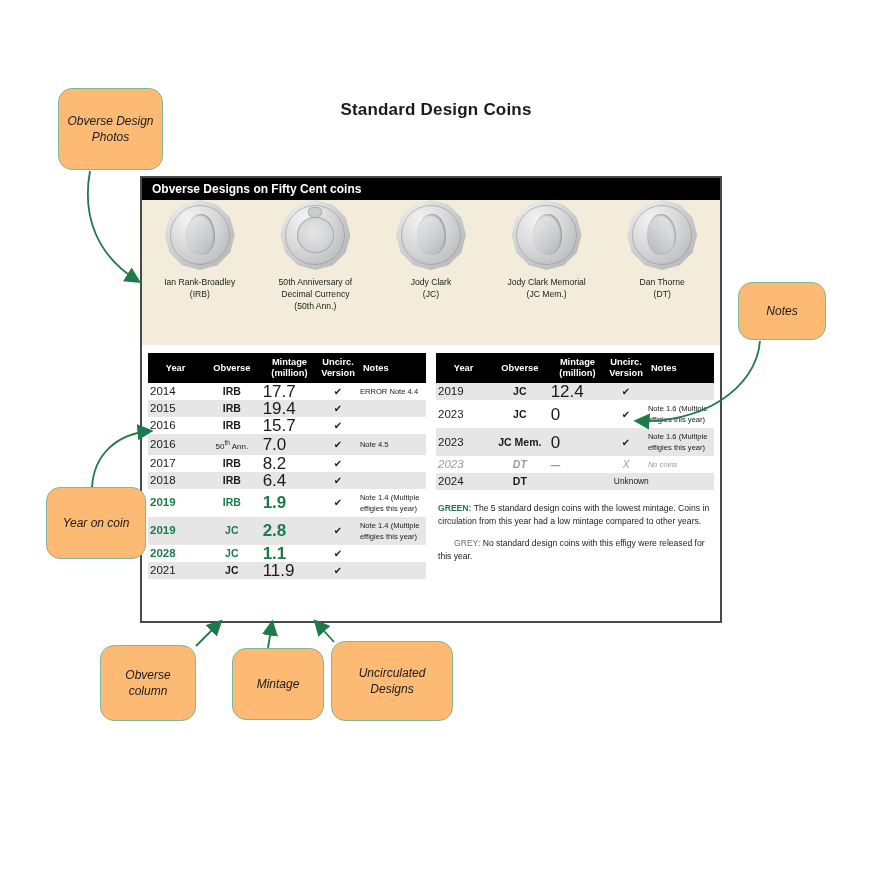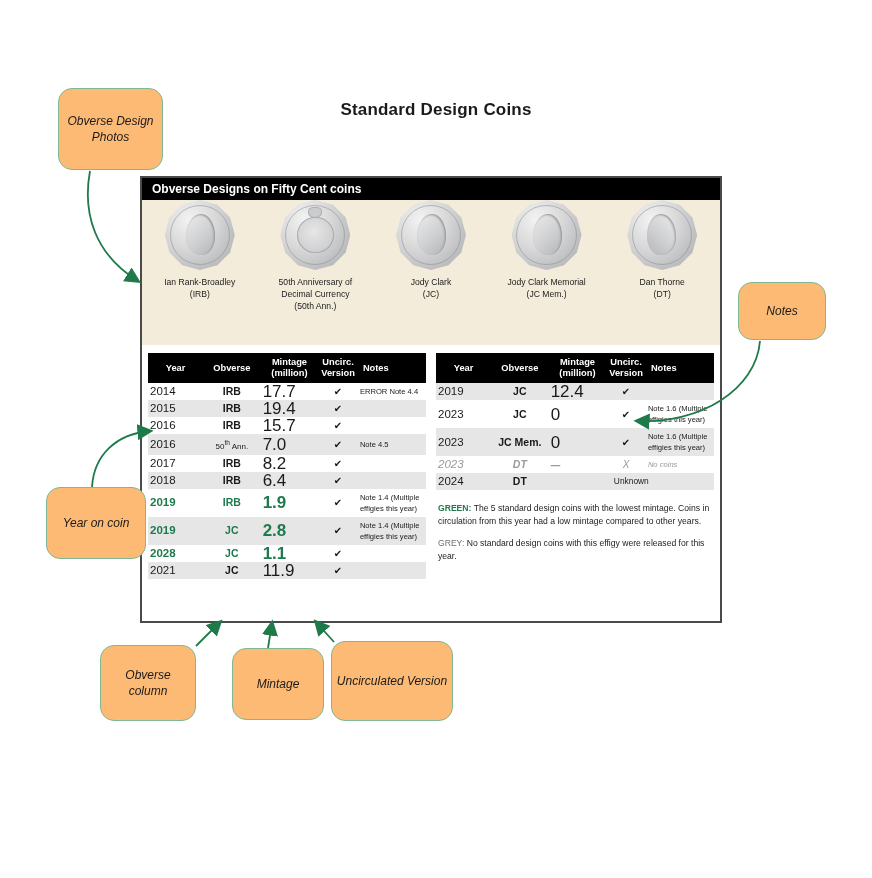--- a/index.html
+++ b/index.html
@@ -187,21 +187,21 @@
   
   #legend {
     margin-top: 12px;
     font-size: 8.6px;
     line-height: 12.5px;
     color: #222222;
     padding: 0 4px 0 2px;
   }
   #legend p { margin: 0 0 10px 0; }
   .lg-green { color: #1e7a4c; font-weight: bold; }
-  .lg-grey  { color: #6f6f6f; }
+  .lg-grey  { color: #6f6f6f; margin-left: 16px; }
 
   
   .callout {
     position: absolute;
     border: 1.6px solid #7fb894;
     border-radius: 14px;
     background: #fdba74;
     display: flex;
     align-items: center;
     justify-content: center;
@@ -457,21 +457,21 @@
     </div>
 
   </div>
 </div>
 
 <div class="callout" id="callout-obverse-photos">Obverse Design Photos</div>
 <div class="callout" id="callout-notes">Notes</div>
 <div class="callout" id="callout-year-on-coin">Year on coin</div>
 <div class="callout" id="callout-obverse-col">Obverse column</div>
 <div class="callout" id="callout-mintage">Mintage</div>
-<div class="callout" id="callout-uncirculated">Uncirculated Version</div>
+<div class="callout" id="callout-uncirculated">Uncirculated Designs</div>
 
 <svg id="arrow-layer" viewBox="0 0 872 878" xmlns="http://www.w3.org/2000/svg">
   <defs>
     <marker id="ah" markerWidth="9" markerHeight="9" refX="7" refY="4.5" orient="auto">
       <path d="M0,0 L9,4.5 L0,9 z" fill="#1f7a4a"></path>
     </marker>
   </defs>
 
   <path d="M 90 171 C 82 215 96 255 138 281" fill="none" stroke="#1f7a4a" stroke-width="1.8" marker-end="url(#ah)"></path>
 

